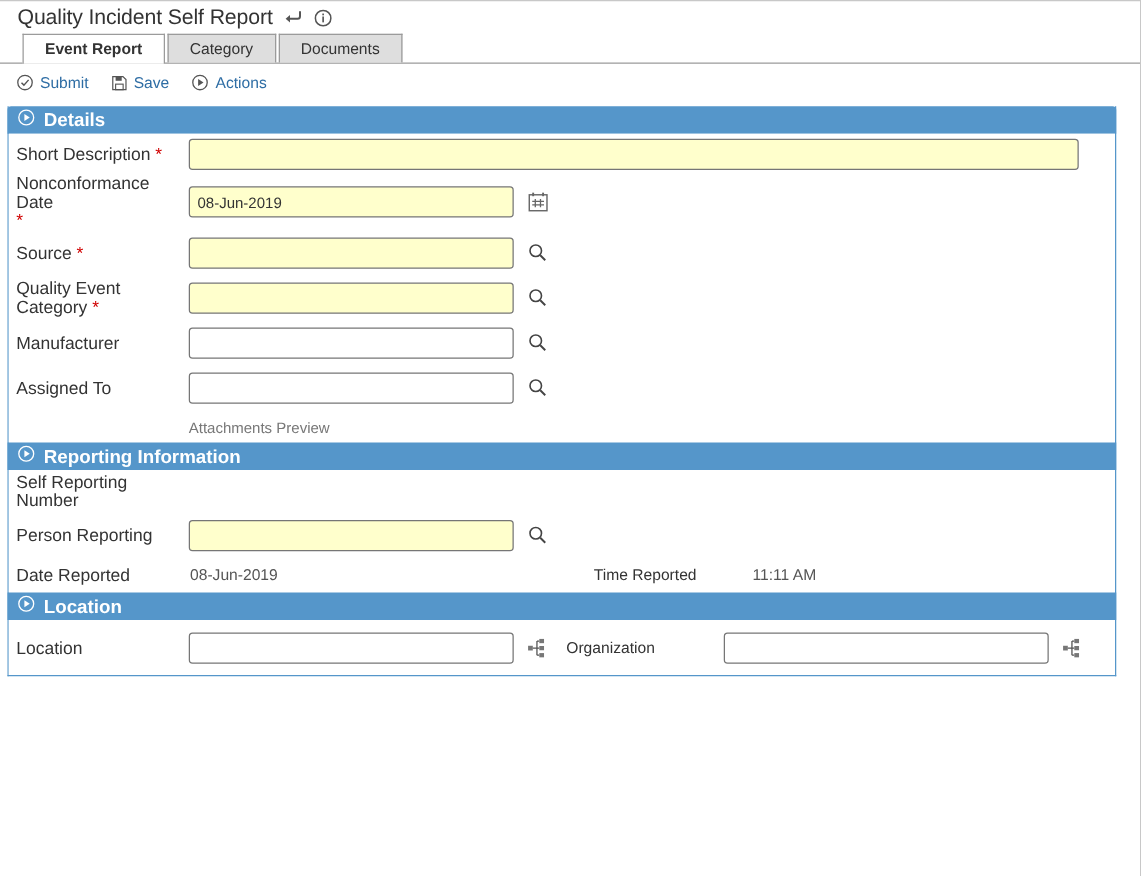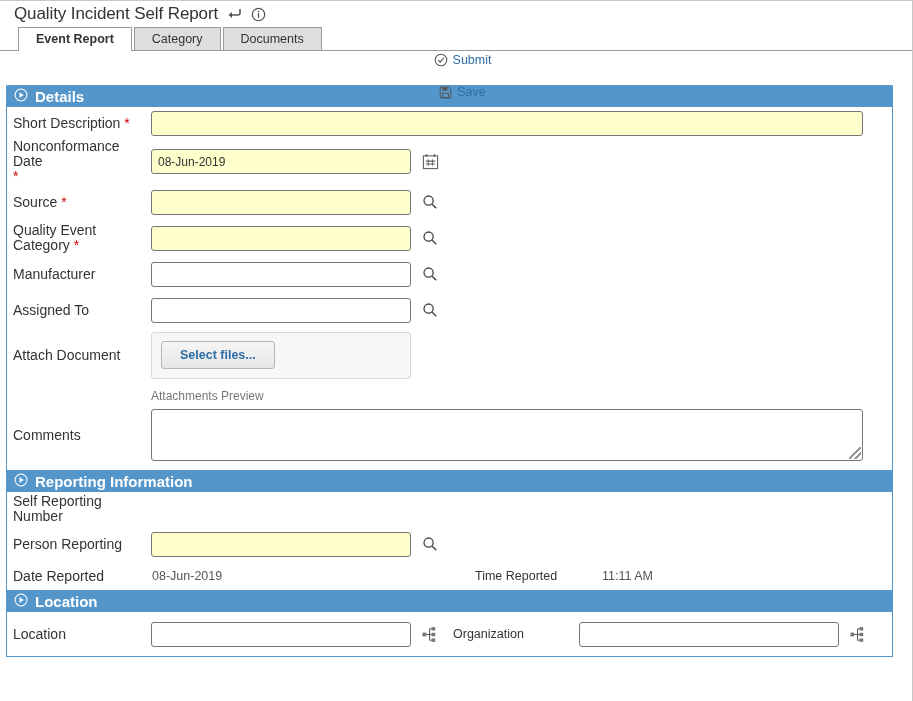--- a/index.html
+++ b/index.html
@@ -69,21 +69,20 @@
     margin-bottom: -1px;
   }
 
   
   .toolbar {
     display: flex; align-items: center;
     height: 26px;
     padding-left: 13px;
     gap: 18px;
     margin-top: 2px;
-    flex-direction: column;
   }
   .tb-item {
     display: flex; align-items: center; gap: 5px;
     font-size: 12.5px;
     color: #2e6da4;
     cursor: pointer;
     white-space: nowrap;
   }
   .tb-item .ico { display: inline-flex; color: #555; }
 
@@ -340,39 +339,26 @@
             <div class="fld-txt"></div>
           </div>
         <span class="picker">
           <svg width="16" height="16" viewBox="0 0 16 16">
               <circle cx="6.6" cy="6.6" r="4.6" stroke="#444" stroke-width="1.3" fill="none"></circle>
               <path d="M10.2 10.2 L14.2 14.2" stroke="#444" stroke-width="1.5"></path>
             </svg>
         </span>
       </div>
 
-      <div class="row" style="min-height:54px">
-        <div class="lbl">Attach Document</div>
-        <div class="dropzone">
-          <div class="selfiles-btn">Select files...</div>
-        </div>
-      </div>
 
       <div class="row" style="min-height:26px">
         <div class="lbl"></div>
         <div class="prev-label">Attachments Preview</div>
       </div>
 
-      <div class="row" style="min-height:62px; align-items:center; padding-bottom:8px">
-        <div class="lbl">Comments</div>
-        <div class="ta">
-          <div class="fld-txt"></div>
-          <span class="grip"></span>
-        </div>
-      </div>
     </div>
 
     <div class="section-header mid">
       <span>
         <svg width="14" height="14" viewBox="0 0 16 16">
             <circle cx="8" cy="8" r="6.8" stroke="#fff" stroke-width="1.2" fill="none"></circle>
             <path d="M6.3 4.8 L11.2 8 L6.3 11.2 z" fill="#fff"></path>
           </svg>
       </span>
       <span>Reporting Information</span>

